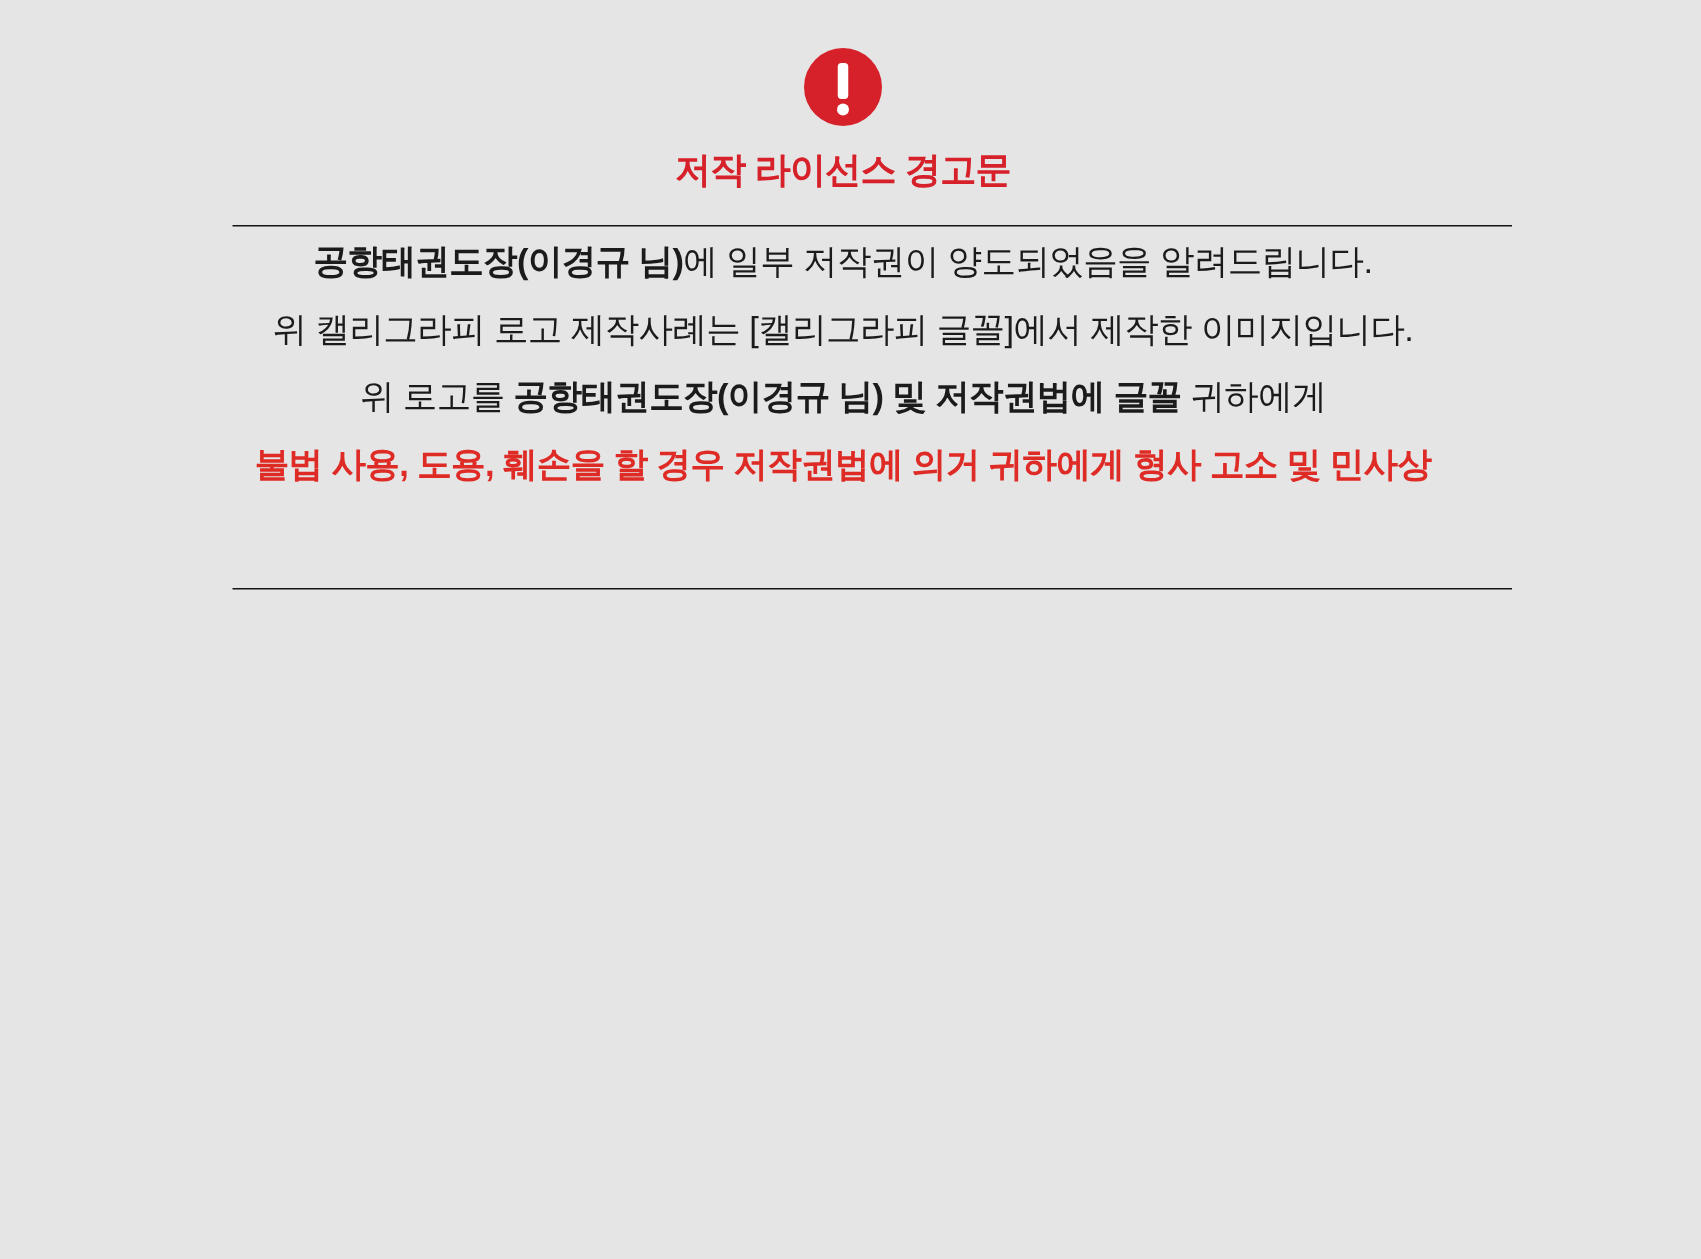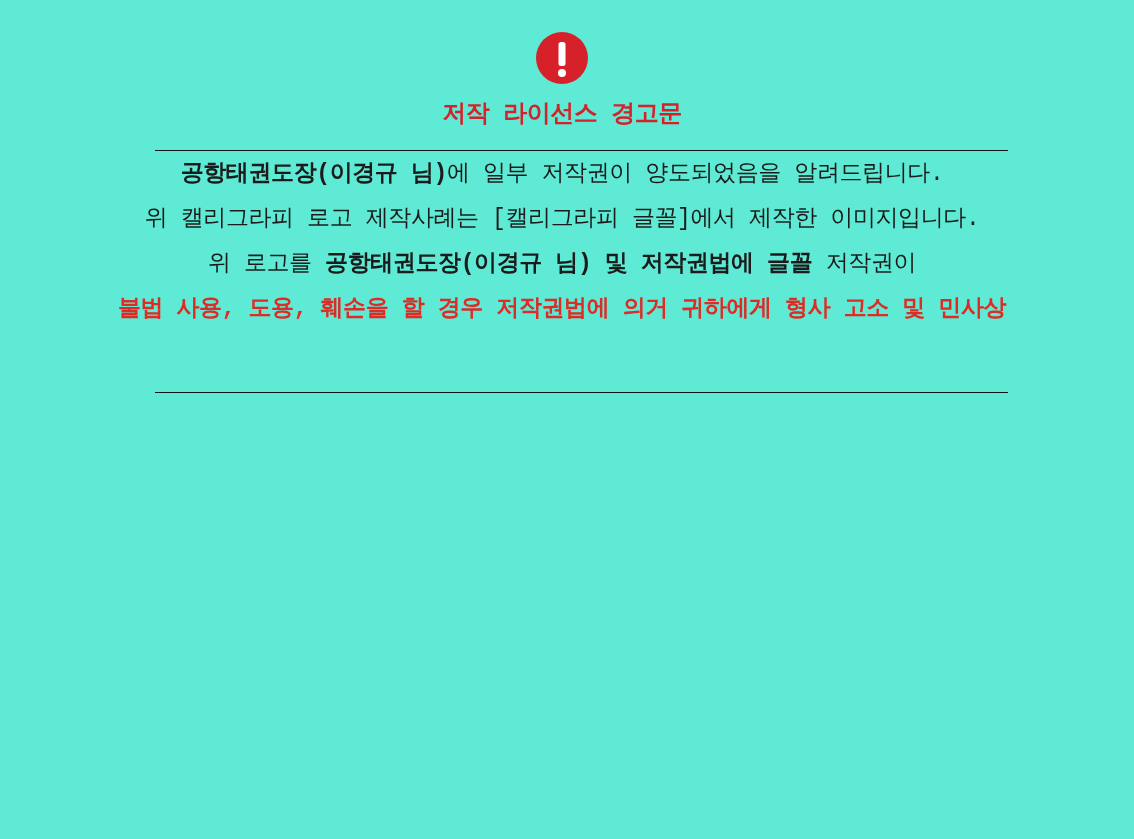--- a/index.html
+++ b/index.html
@@ -5,23 +5,22 @@
   * { margin: 0; padding: 0; box-sizing: border-box; }
   html, body { background: #ffffff; }
   body {
     font-family: "Liberation Sans", "DejaVu Sans", sans-serif;
     color: #1b1b1b;
   }
   .page {
     position: relative;
     width: 1134px;
     height: 839px;
-    background: #5eead4;
+    background: #e5e5e5;
     overflow: hidden;
-    font-family: Liberation Mono, monospace;
   }
   
   .content {
     position: absolute;
     top: 0;
     left: 0;
     width: 1124px;
     text-align: center;
   }
   .icon-circle {
@@ -102,21 +101,21 @@
   <div class="divider divider-top"></div>
 
   <div class="notice-lines">
     <div class="notice-line">
       <span class="seg-bold">공항태권도장(이경규 님)</span><span class="seg-regular">에 일부 저작권이 양도되었음을 알려드립니다.</span>
     </div>
     <div class="notice-line">
       <span class="seg-regular">위 캘리그라피 로고 제작사례는 [캘리그라피 글꼴]에서 제작한 이미지입니다.</span>
     </div>
     <div class="notice-line">
-      <span class="seg-regular">위 로고를 </span><span class="seg-bold">공항태권도장(이경규 님) 및 저작권법에 글꼴</span><span class="seg-regular"> 저작권이</span>
+      <span class="seg-regular">위 로고를 </span><span class="seg-bold">공항태권도장(이경규 님) 및 저작권법에 글꼴</span><span class="seg-regular"> 귀하에게</span>
     </div>
     <div class="notice-line">
       <span class="seg-red">불법 사용, 도용, 훼손을 할 경우 저작권법에 의거 귀하에게 형사 고소 및 민사상</span>
     </div>
   </div>
 
   <div class="divider divider-bottom"></div>
 
 </div>
 

